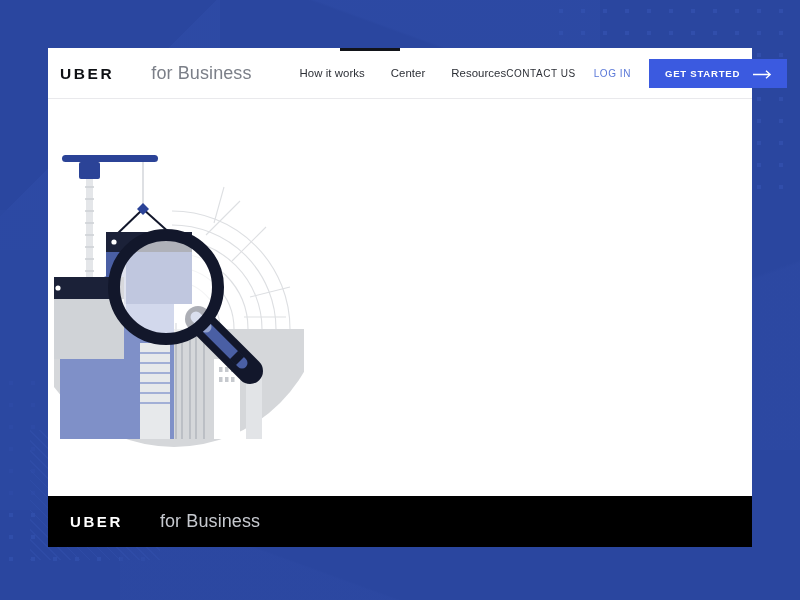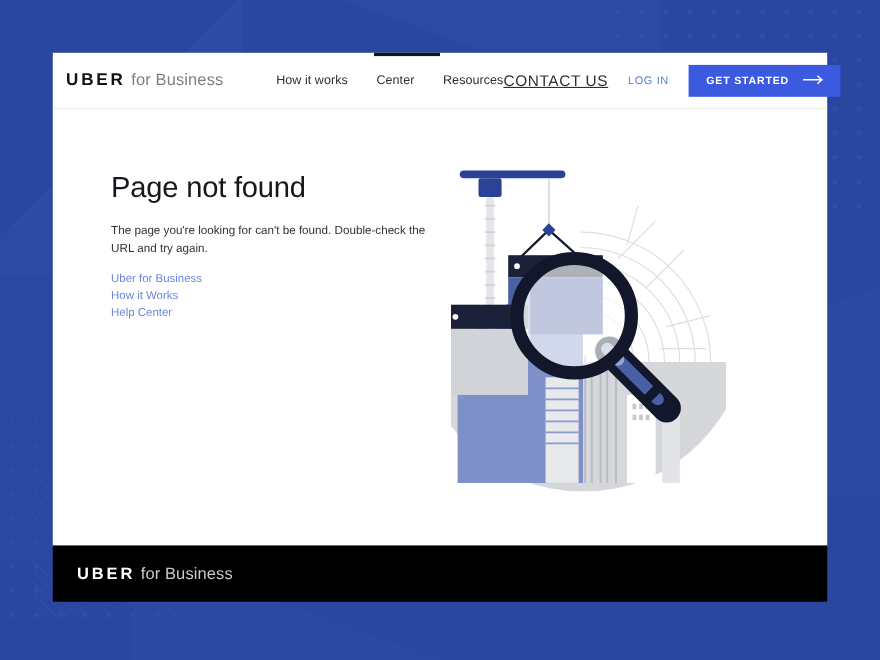--- a/index.html
+++ b/index.html
@@ -83,29 +83,29 @@
   
   .header {
     position: relative;
     height: 51px;
     border-bottom: 1px solid #e9e9ec;
     display: flex;
     align-items: center;
     padding: 0 0 0 12px;
   }
 
-  .brand { display: flex; align-items: baseline; white-space: nowrap; }
+  .brand { display: flex; align-items: baseline; white-space: nowrap; gap: 32px; }
   .brand-uber {
     font-size: 15.5px;
     font-weight: 700;
     letter-spacing: 2.6px;
     color: #0f1115;
   }
   .brand-sub {
-    font-size: 15px;
+    font-size: 18px;
     color: #7b7f88;
     margin-left: 5px;
     letter-spacing: .1px;
   }
 
   .nav-main {
     display: flex;
     align-items: center;
     gap: 26px;
     margin-left: 48px;
@@ -119,43 +119,42 @@
   }
 
   .nav-right {
     margin-left: auto;
     display: flex;
     align-items: center;
     gap: 18px;
     padding-right: 21px;
   }
   .nav-contact {
-    font-size: 14px;
+    font-size: 10px;
     letter-spacing: .55px;
     color: #2c2f36;
     cursor: pointer;
     white-space: nowrap;
-    text-decoration: underline;
   }
   .nav-login {
     font-size: 10px;
     letter-spacing: .55px;
     color: #5a78d8;
     cursor: pointer;
     white-space: nowrap;
   }
   .btn-started {
     background: #3b5ae0;
     color: #ffffff;
     font-size: 9.6px;
     font-weight: 700;
     letter-spacing: .75px;
     padding: 9px 14px 9px 16px;
     display: flex;
-    align-items: flex-start;
+    align-items: flex-end;
     gap: 13px;
     cursor: pointer;
     white-space: nowrap;
     border: none;
     font-family: "Liberation Sans", sans-serif;
   }
   .btn-arrow { display: block; }
 
   
   .content {
@@ -253,29 +252,20 @@
         <span>GET STARTED</span>
         <svg class="btn-arrow" width="20" height="9" viewBox="0 0 20 9">
           <path d="M0 4.5 H17 M13 0.8 L17.2 4.5 L13 8.2" stroke="#ffffff" stroke-width="1.3" fill="none"></path>
         </svg>
       </button>
     </div>
   </div>
 
   <div class="content">
 
-    <div class="text-col">
-      <h1 class="h1">Page not found</h1>
-      <p class="lede">The page you're looking for can't be found. Double-check the URL and try again.</p>
-      <div class="link-list">
-        <a href="#">Uber for Business</a>
-        <a href="#">How it Works</a>
-        <a href="#">Help Center</a>
-      </div>
-    </div>
 
     <div class="illus-col">
       <svg class="illus" width="250" height="300" viewBox="0 0 250 300">
 
         <defs>
           <clipPath id="clipQ">
             <path d="M8 170 A72 72 0 0 1 152 170 L152 292 L8 292 Z"></path>
           </clipPath>
           <clipPath id="clipCircle">
             <circle cx="120" cy="150" r="150"></circle>

